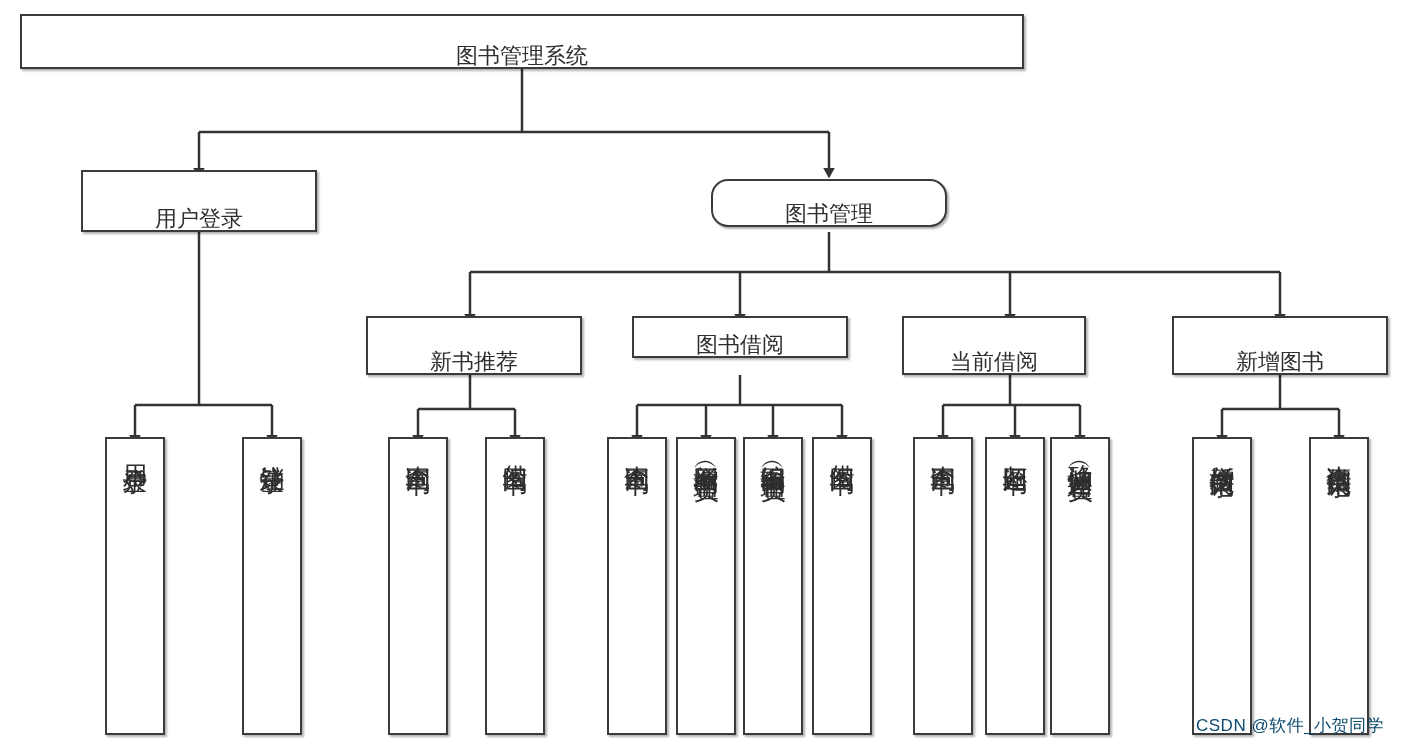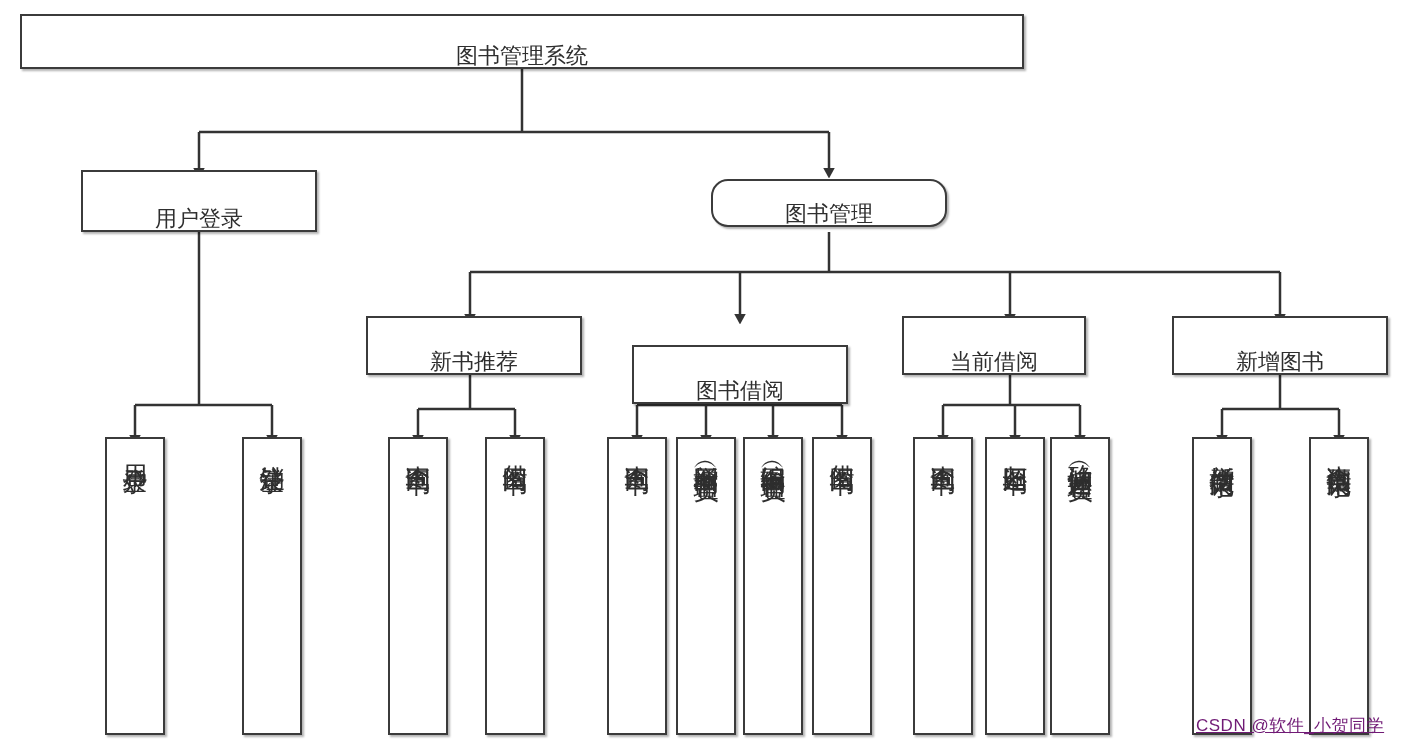--- a/index.html
+++ b/index.html
@@ -53,25 +53,24 @@
   .node.vertical .node-label {
     font-size: 25px;
     writing-mode: vertical-rl;
     text-orientation: upright;
     letter-spacing: 2px;
     line-height: 1;
     white-space: nowrap;
   }
   .watermark {
     position: absolute;
-    color: #701a75;
+    color: #0c4a6e;
     font-size: 17px;
     white-space: nowrap;
     letter-spacing: 0.5px;
-    text-decoration: underline;
   }
 </style>
 </head>
 <body>
 
 <div id="diagram-root">
   <svg class="edge-layer" viewBox="0 0 1405 747" preserveAspectRatio="none">
     <defs>
       <marker id="arrowhead" markerWidth="10" markerHeight="12" refX="1.5" refY="6" orient="auto" markerUnits="userSpaceOnUse">
         <path d="M0,0 L0,12 L11,6 z" fill="#333333"></path>
@@ -119,21 +118,21 @@
       </div>
       <div class="node horizontal" style="left: 81px; top: 170px; width: 236px; height: 62px;">
         <span class="node-label">用户登录</span>
       </div>
       <div class="node horizontal" style="left: 711px; top: 179px; width: 236px; height: 48px; border-radius: 17px;">
         <span class="node-label">图书管理</span>
       </div>
       <div class="node horizontal" style="left: 366px; top: 316px; width: 216px; height: 59px;">
         <span class="node-label">新书推荐</span>
       </div>
-      <div class="node horizontal" style="left: 632px; top: 316px; width: 216px; height: 59px; margin-top: 29px;">
+      <div class="node horizontal" style="left: 632px; top: 316px; width: 216px; height: 42px;">
         <span class="node-label">图书借阅</span>
       </div>
       <div class="node horizontal" style="left: 902px; top: 316px; width: 184px; height: 59px;">
         <span class="node-label">当前借阅</span>
       </div>
       <div class="node horizontal" style="left: 1172px; top: 316px; width: 216px; height: 59px;">
         <span class="node-label">新增图书</span>
       </div>
       <div class="node vertical" style="left: 105px; top: 437px; width: 60px; height: 298px;">
         <span class="node-label">用户登录</span>

